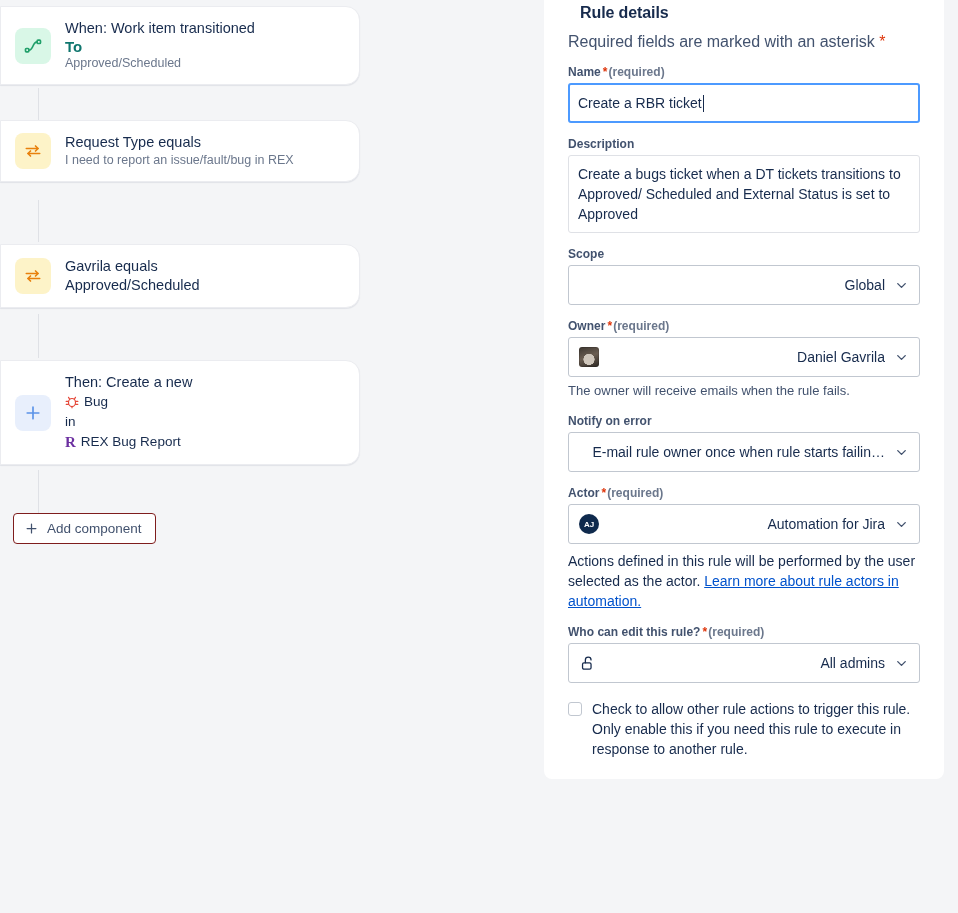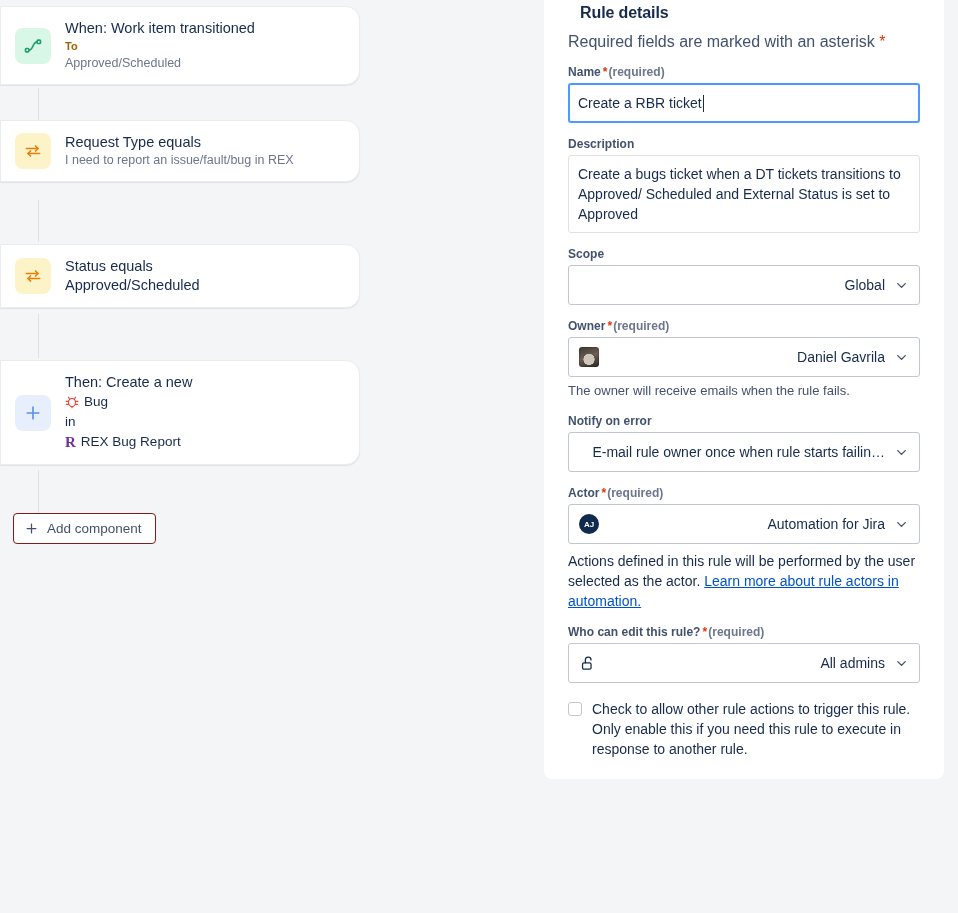--- a/index.html
+++ b/index.html
@@ -29,21 +29,21 @@
   }
   .node-icon {
     flex: 0 0 auto;
     width: 36px; height: 36px;
     border-radius: 8px;
     display: flex; align-items: center; justify-content: center;
     margin-right: 14px;
   }
   .node-body { flex: 1 1 auto; min-width: 0; }
   .node-title { font-size: 14.5px; color: #172b4d; line-height: 19px; }
-  .node-sub-strong { font-size: 11px; color: #a16207; font-weight: bold; line-height: 17px; }
+  .node-sub-strong { font-size: 15px; color: #0f766e; font-weight: bold; line-height: 17px; }
   .node-sub { font-size: 12.5px; color: #6b778c; line-height: 17px; }
   .node-line { font-size: 13.5px; color: #172b4d; line-height: 20px; display: flex; align-items: center; gap: 5px; }
 
   .ic-green { background: #d9f7e7; }
   .ic-yellow { background: #fdf3c8; }
   .ic-blue { background: #e8effc; }
 
   .add-component {
     position: absolute;
     left: 13px;
@@ -191,21 +191,21 @@
     <div class="node" style="top:244px;">
       <div class="node-icon ic-yellow">
         <svg width="20" height="20" viewBox="0 0 24 24" fill="none" stroke="#e8800c" stroke-width="2" stroke-linecap="round" stroke-linejoin="round">
           <path d="M4 9h14"></path>
             <path d="M15 6l3 3-3 3"></path>
           <path d="M20 15H6"></path>
             <path d="M9 12l-3 3 3 3"></path>
         </svg>
       </div>
       <div class="node-body">
-        <div class="node-title">Status equals</div>
+        <div class="node-title">Gavrila equals</div>
         <div class="node-title">Approved/Scheduled</div>
       </div>
     </div>
 
     <div class="node" style="top:360px;">
       <div class="node-icon ic-blue">
         <svg width="20" height="20" viewBox="0 0 24 24" fill="none" stroke="#5b93e8" stroke-width="2" stroke-linecap="round">
           <path d="M12 5v14M5 12h14"></path>
         </svg>
       </div>

